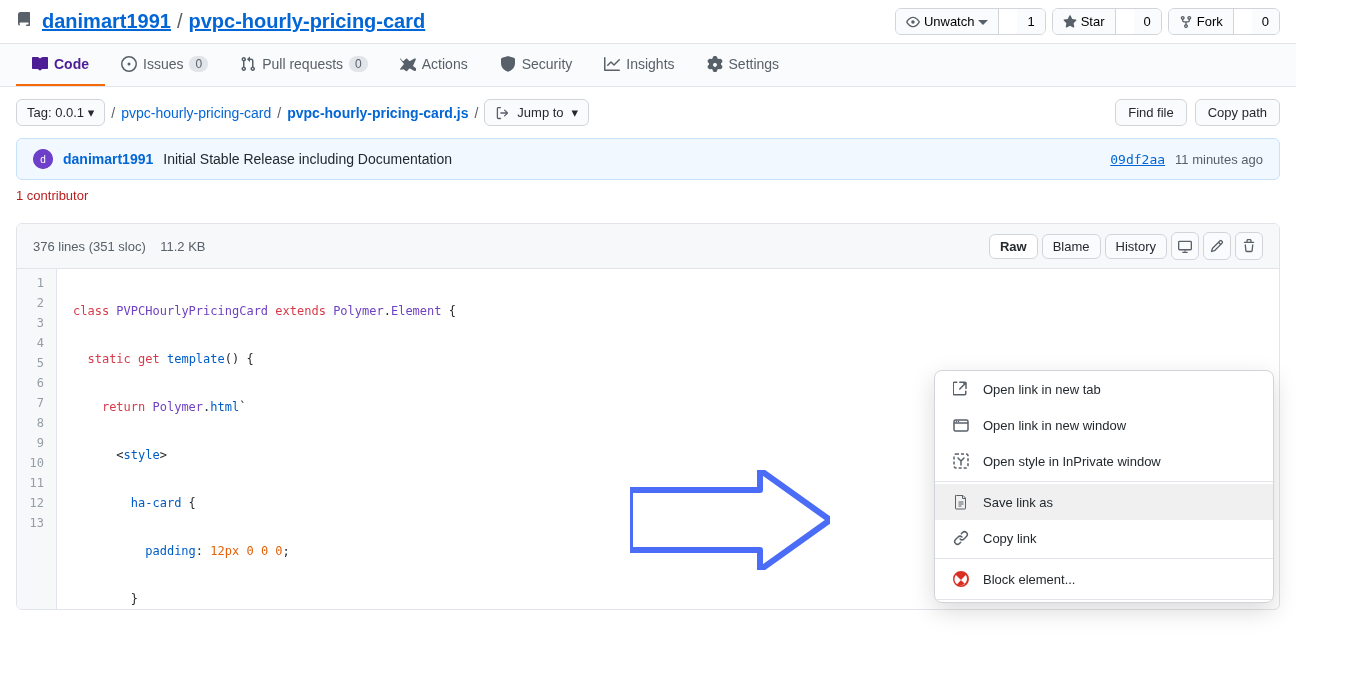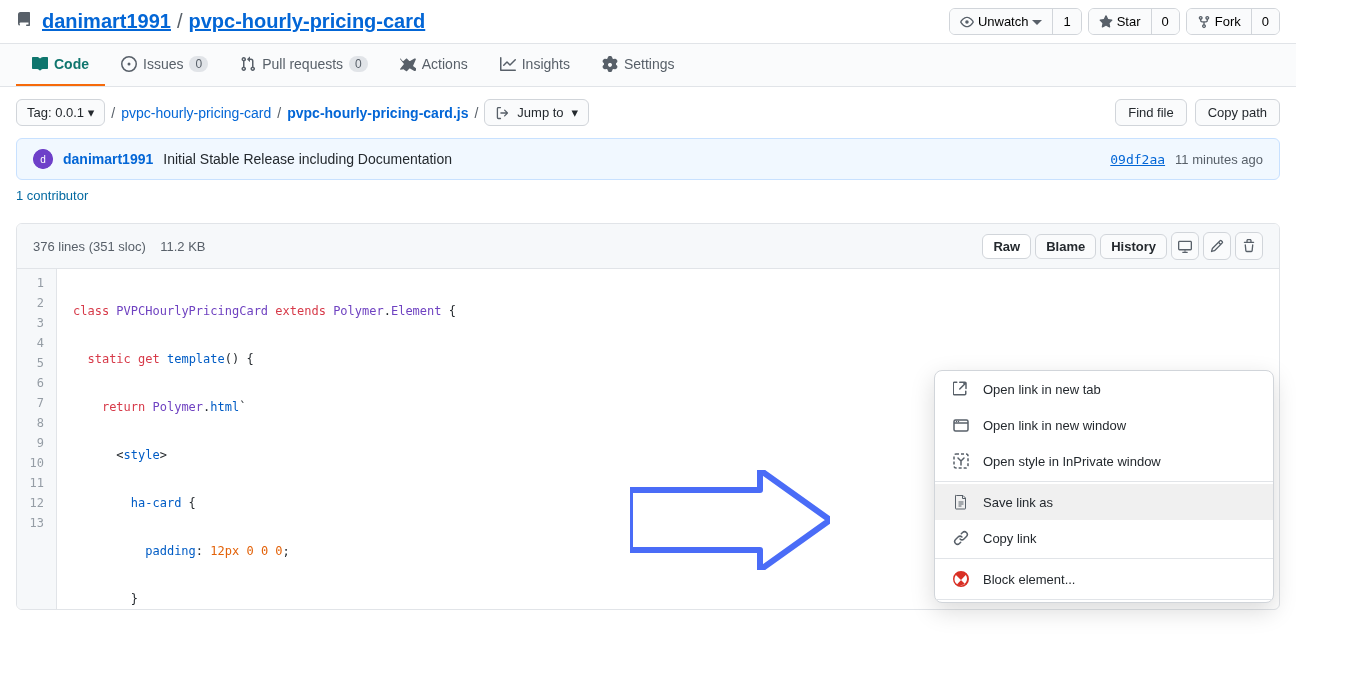--- a/index.html
+++ b/index.html
@@ -6,54 +6,54 @@
     body { font-family: -apple-system, BlinkMacSystemFont, "Segoe UI", Helvetica, Arial, sans-serif; font-size: 14px; color: #24292e; background: #fff; }
 
     
     .top-bar { display: flex; align-items: center; justify-content: space-between; padding: 8px 16px; border-bottom: 1px solid #e1e4e8; }
     .repo-title { display: flex; align-items: center; gap: 6px; font-size: 20px; }
     .repo-title .org { color: #0366d6; font-weight: 600; }
     .repo-title .sep { color: #586069; font-weight: 300; }
     .repo-title .repo { color: #0366d6; font-weight: 600; }
     .repo-icon { color: #586069; font-size: 16px; margin-right: 4px; }
     .header-actions { display: flex; gap: 6px; align-items: center; }
-    .btn-group { display: flex; align-items: flex-start; border: 1px solid #d1d5da; border-radius: 6px; overflow: hidden; }
+    .btn-group { display: flex; align-items: flex-start; border: 1px solid #d1d5da; border-radius: 6px; overflow: hidden; gap: 18px; }
     .btn-group .btn-main { display: flex; align-items: center; gap: 4px; padding: 5px 10px; background: #fafbfc; font-size: 13px; cursor: pointer; border: none; border-right: 1px solid #d1d5da; }
     .btn-group .btn-count { padding: 5px 10px; background: #fafbfc; font-size: 13px; cursor: pointer; border: none; }
 
     
     .nav-tabs { display: flex; padding: 0 16px; border-bottom: 1px solid #e1e4e8; background: #fafbfc; }
     .nav-tab { display: flex; align-items: center; gap: 6px; padding: 12px 16px; font-size: 14px; cursor: pointer; border-bottom: 2px solid transparent; color: #586069; text-decoration: none; }
-    .nav-tab.active { color: #0f766e; border-bottom-color: #f66a0a; font-weight: 600; justify-content: space-between; }
+    .nav-tab.active { color: #4c1d95; border-bottom-color: #f66a0a; font-weight: 600; justify-content: space-between; }
     .nav-tab .badge { background: #e1e4e8; border-radius: 20px; padding: 1px 6px; font-size: 12px; color: #586069; }
 
     
     .breadcrumb-bar { display: flex; align-items: center; justify-content: space-between; padding: 12px 16px; }
     .breadcrumb { display: flex; align-items: center; gap: 6px; font-size: 14px; }
     .breadcrumb a { color: #0366d6; text-decoration: none; }
     .jump-to-btn { display: flex; align-items: center; gap: 8px; padding: 5px 10px; background: #fafbfc; border: 1px solid #d1d5da; border-radius: 6px; cursor: pointer; font-size: 13px; color: #24292e; }
     .tag-btn { padding: 5px 10px; background: #fafbfc; border: 1px solid #d1d5da; border-radius: 6px; cursor: pointer; font-size: 13px; color: #24292e; }
     .breadcrumb-right { display: flex; gap: 8px; }
     .btn-secondary { padding: 5px 12px; background: #fafbfc; border: 1px solid #d1d5da; border-radius: 6px; cursor: pointer; font-size: 13px; color: #24292e; }
 
     
     .commit-bar { background: #f1f8ff; border: 1px solid #c8e1ff; border-radius: 6px; margin: 0 16px; padding: 10px 16px; display: flex; align-items: center; justify-content: space-between; }
     .commit-left { display: flex; align-items: center; gap: 10px; }
     .avatar { width: 20px; height: 20px; border-radius: 50%; background: #6e40c9; display: flex; align-items: center; justify-content: center; color: white; font-size: 10px; overflow: hidden; }
     .commit-right { display: flex; align-items: center; gap: 10px; color: #586069; font-size: 13px; }
     .commit-sha { color: #0366d6; font-family: monospace; font-size: 13px; }
     .contributor-link { padding: 8px 16px; font-size: 13px; }
-    .contributor-link a { color: #0369a1; text-decoration: none; }
+    .contributor-link a { color: #b91c1c; text-decoration: none; }
 
     
     .file-container { margin: 12px 16px; border: 1px solid #e1e4e8; border-radius: 6px; overflow: hidden; }
     .file-header { display: flex; align-items: center; justify-content: space-between; padding: 8px 16px; background: #f6f8fa; border-bottom: 1px solid #e1e4e8; }
     .file-meta { font-size: 13px; color: #586069; }
     .file-actions { display: flex; align-items: center; gap: 4px; }
-    .file-btn { padding: 4px 10px; background: #fafbfc; border: 1px solid #d1d5da; border-radius: 6px; cursor: pointer; font-size: 13px; color: #24292e; font-weight: bold; }
+    .file-btn { padding: 4px 10px; background: #fafbfc; border: 1px solid #d1d5da; border-radius: 6px; cursor: pointer; font-size: 13px; color: #24292e; }
     .file-btn.active { background: #fff; border-color: #d1d5da; font-weight: 600; }
     .icon-btn { width: 28px; height: 28px; background: #fafbfc; border: 1px solid #d1d5da; border-radius: 6px; cursor: pointer; display: flex; align-items: center; justify-content: center; color: #586069; }
 
     
     .code-view { display: flex; font-family: "SFMono-Regular", Consolas, monospace; font-size: 12px; overflow: auto; max-height: 340px; }
     .line-numbers { padding: 4px 8px; text-align: right; color: #959da5; user-select: none; border-right: 1px solid #e1e4e8; min-width: 40px; background: #f6f8fa; }
     .line-numbers div { line-height: 20px; padding: 0 4px; }
     .code-lines { padding: 4px 16px; flex: 1; white-space: pre; overflow-x: auto; }
     .code-lines div { line-height: 20px; }
     .kw { color: #d73a49; }
@@ -146,20 +146,26 @@
           <path d="M1.5 3.25a2.25 2.25 0 1 1 3 2.122v5.256a2.251 2.251 0 1 1-1.5 0V5.372A2.25 2.25 0 0 1 1.5 3.25Zm5.677-.177L9.573.677A.25.25 0 0 1 10 .854V2.5h1A2.5 2.5 0 0 1 13.5 5v5.628a2.251 2.251 0 1 1-1.5 0V5a1 1 0 0 0-1-1h-1v1.646a.25.25 0 0 1-.427.177L7.177 3.427a.25.25 0 0 1 0-.354ZM3.75 2.5a.75.75 0 1 0 0 1.5.75.75 0 0 0 0-1.5Zm0 9.5a.75.75 0 1 0 0 1.5.75.75 0 0 0 0-1.5Zm8.25.75a.75.75 0 1 0 1.5 0 .75.75 0 0 0-1.5 0Z"></path>
         </svg>
       <span>Pull requests</span>
       <span class="badge">0</span>
     </a>
     <a class="nav-tab" href="#">
       <svg width="16" height="16" viewBox="0 0 16 16" fill="currentColor">
           <path d="M15.7 2.8c-.3-.4-.9-.5-1.3-.2L10.1 5c-.3.1-.6.1-.8-.1L7.1 2.7c-.3-.3-.8-.3-1.1 0L3.5 5c-.2.2-.5.2-.8.1L.5 2.6C.1 2.3-.2 2.8.2 3.2L4 8 .2 12.8c-.4.4-.1.9.4.9l3-.4.8.6 1.6 1.2c.3.3.8.2 1.1-.1l2.1-2.3c.2-.2.5-.3.8-.1l4.3 2.4c.4.2 1 .1 1.3-.3l.9-1.2c.2-.3.2-.7-.1-1L13 10.1l2.8-6.5c.1-.3.1-.6-.1-.8z"></path>
         </svg>
       <span>Actions</span>
+    </a>
+    <a class="nav-tab" href="#">
+      <svg width="16" height="16" viewBox="0 0 16 16" fill="currentColor">
+          <path d="M7.467.133a1.748 1.748 0 0 1 1.066 0l5.25 1.68A1.75 1.75 0 0 1 15 3.48V7c0 1.566-.32 3.182-1.303 4.682-.983 1.498-2.585 2.813-5.032 3.855a1.697 1.697 0 0 1-1.33 0c-2.447-1.042-4.049-2.357-5.032-3.855C1.32 10.182 1 8.566 1 7V3.48a1.75 1.75 0 0 1 1.217-1.667L7.467.133Z"></path>
+        </svg>
+      <span>Security</span>
     </a>
     <a class="nav-tab" href="#">
       <svg width="16" height="16" viewBox="0 0 16 16" fill="currentColor">
           <path d="M1.5 1.75V13.5h13.75a.75.75 0 0 1 0 1.5H.75a.75.75 0 0 1-.75-.75V1.75a.75.75 0 0 1 1.5 0Zm14.28 2.53-5.25 5.25a.75.75 0 0 1-1.06 0L7 7.06 4.28 9.78a.75.75 0 0 1-1.06-1.06l3.25-3.25a.75.75 0 0 1 1.06 0L10 7.94l4.72-4.72a.75.75 0 1 1 1.06 1.06Z"></path>
         </svg>
       <span>Insights</span>
     </a>
     <a class="nav-tab" href="#">
       <svg width="16" height="16" viewBox="0 0 16 16" fill="currentColor">
           <path d="M8 0a8.2 8.2 0 0 1 .701.031C9.444.095 9.99.645 10.16 1.29l.288 1.107c.018.066.079.158.212.224.231.114.454.243.668.386.123.082.233.09.299.071l1.103-.303c.644-.176 1.392.021 1.82.63.27.385.506.792.704 1.218.315.675.111 1.422-.364 1.891l-.814.806c-.049.048-.098.147-.088.294.016.257.016.515 0 .772-.01.147.038.246.088.294l.814.806c.475.469.679 1.216.364 1.891a7.977 7.977 0 0 1-.704 1.217c-.428.61-1.176.807-1.82.63l-1.102-.302c-.067-.019-.177-.011-.3.071a5.909 5.909 0 0 1-.668.386c-.133.066-.194.158-.211.224l-.29 1.106c-.168.646-.715 1.196-1.458 1.26a8.006 8.006 0 0 1-1.402 0c-.743-.064-1.289-.614-1.458-1.26l-.289-1.106c-.018-.066-.079-.158-.212-.224a5.738 5.738 0 0 1-.668-.386c-.123-.082-.233-.09-.299-.071l-1.103.303c-.644.176-1.392-.021-1.82-.63a8.12 8.12 0 0 1-.704-1.218c-.315-.675-.111-1.422.363-1.891l.815-.806c.05-.048.098-.147.088-.294a6.214 6.214 0 0 1 0-.772c.01-.147-.038-.246-.088-.294l-.815-.806C.635 6.045.431 5.298.746 4.623a7.92 7.92 0 0 1 .704-1.217c.428-.61 1.176-.807 1.82-.63l1.102.302c.067.019.177.011.3-.071.214-.143.437-.272.668-.386.133-.066.194-.158.211-.224l.29-1.106C6.009.645 6.556.095 7.299.03 7.53.01 7.764 0 8 0Zm-.571 6.988c-.857.185-1.429.98-1.429 1.825C6 9.905 6.962 11 8 11c1.037 0 2-1.095 2-2.187 0-.845-.572-1.64-1.429-1.825a.75.75 0 0 0-.286 0Z"></path>

